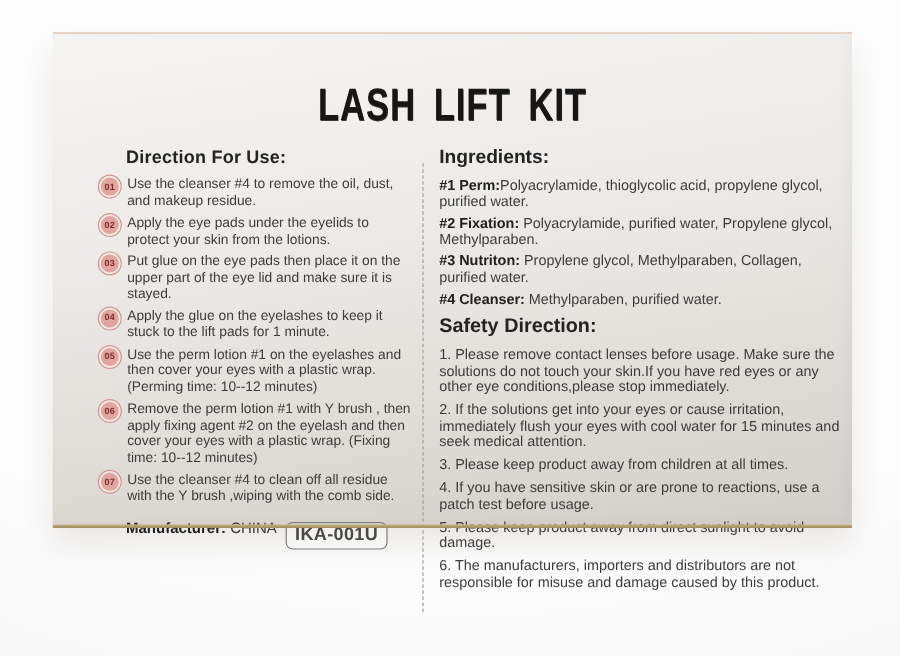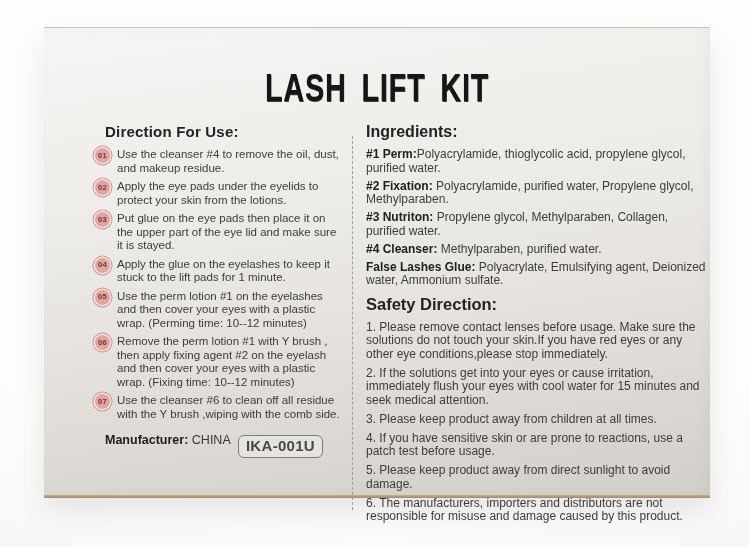--- a/index.html
+++ b/index.html
@@ -6,21 +6,21 @@
   html,body { margin:0; padding:0; }
   body {
     width:750px; height:547px; overflow:hidden;
     font-family:"Liberation Sans", sans-serif;
   }
   .scene {
     position:relative; width:750px; height:547px;
     background: radial-gradient(130% 110% at 50% 25%, #fdfdfd 55%, #f3f2f1 100%);
   }
   .box {
-    position:absolute; left:44px; top:27px; width:666px; height:468px;
+    position:absolute; left:44px; top:27px; width:666px; height:410px;
     background: linear-gradient(172deg, #f6f5f3 0%, #edebe8 38%, #e2dfdb 68%, #d2cec9 100%);
     border-top:1px solid #d9bca9;
     box-shadow: 0 16px 26px rgba(90,75,60,0.12), inset -5px 0 12px rgba(0,0,0,0.03);
   }
   .box::after {
     content:""; position:absolute; left:0; right:0; bottom:-3px; height:3px;
     background: linear-gradient(#c7b186, #a08b5c);
   }
   .title {
     position:absolute; top:39px; left:0; width:100%; margin:0;
@@ -31,21 +31,21 @@
   }
   .col-left {
     position:absolute; left:36px; top:95px; width:264px;
     color:#3d3c3c;
   }
   .col-left h2 {
     margin:0 0 8px 25px; font-size:15px; color:#242323; letter-spacing:0.2px;
   }
   .step { display:flex; gap:7px; margin-bottom:5px; font-size:11.5px; line-height:13.5px; }
   .badge {
-    flex:0 0 15px; width:15px; height:15px; margin-left:15px; margin-top:0;
+    flex:0 0 15px; width:15px; height:15px; margin-left:4px; margin-top:0;
     border-radius:50%; background:#e2a49f;
     box-shadow: 0 0 0 1.5px #f1eae7, 0 0 0 2.5px #d5928e;
     color:#78302e; font-size:7.5px; font-weight:700; letter-spacing:0.3px;
     display:flex; align-items:center; justify-content:center;
   }
   .step-text { flex:1; }
   .pack-footer {
     position:relative; margin:11px 0 0 25px; width:218px;
     font-size:12.5px; line-height:16.5px; color:#3a3939;
   }
@@ -101,39 +101,38 @@
       <div class="step">
         <span class="badge">05</span>
         <span class="step-text">Use the perm lotion #1 on the eyelashes and then cover your eyes with a plastic wrap. (Perming time: 10--12 minutes)</span>
       </div>
       <div class="step">
         <span class="badge">06</span>
         <span class="step-text">Remove the perm lotion #1 with Y brush , then apply fixing agent #2 on the eyelash and then cover your eyes with a plastic wrap. (Fixing time: 10--12 minutes)</span>
       </div>
       <div class="step">
         <span class="badge">07</span>
-        <span class="step-text">Use the cleanser #6 to clean off all residue with the Y brush ,wiping with the comb side.</span>
+        <span class="step-text">Use the cleanser #4 to clean off all residue with the Y brush ,wiping with the comb side.</span>
       </div>
 
       <div class="pack-footer">
         <p><b>Manufacturer:</b> <span>CHINA</span></p>
         <span class="model">IKA-001U</span>
       </div>
     </div>
 
     <div class="divider"></div>
 
     <div class="col-right">
       <h2 class="ing-h">Ingredients:</h2>
 
       <p class="ing"><b>#1 Perm:</b><span>Polyacrylamide, thioglycolic acid, propylene glycol, purified water.</span></p>
       <p class="ing"><b>#2 Fixation:</b><span> Polyacrylamide, purified water, Propylene glycol, Methylparaben.</span></p>
       <p class="ing"><b>#3 Nutriton:</b><span> Propylene glycol, Methylparaben, Collagen, purified water.</span></p>
       <p class="ing"><b>#4 Cleanser:</b><span> Methylparaben, purified water.</span></p>
-      <p class="ing"><b>False Lashes Glue:</b><span> Polyacrylate, Emulsifying agent, Deionized water, Ammonium sulfate.</span></p>
 
       <h2 class="safety-h">Safety Direction:</h2>
 
       <p class="saf">1. Please remove contact lenses before usage.  Make sure the solutions do not touch your skin.If you have red eyes or any other eye conditions,please stop immediately.</p>
       <p class="saf">2. If the solutions get into your eyes or cause irritation, immediately flush your eyes with cool water for 15 minutes and seek medical attention.</p>
       <p class="saf">3. Please keep product away from children at all times.</p>
       <p class="saf">4. If you have sensitive skin or are prone to reactions, use a patch test before usage.</p>
       <p class="saf">5. Please keep product away from direct sunlight to avoid damage.</p>
       <p class="saf">6. The manufacturers, importers and distributors are not responsible for misuse and damage caused by this product.</p>
     </div>

